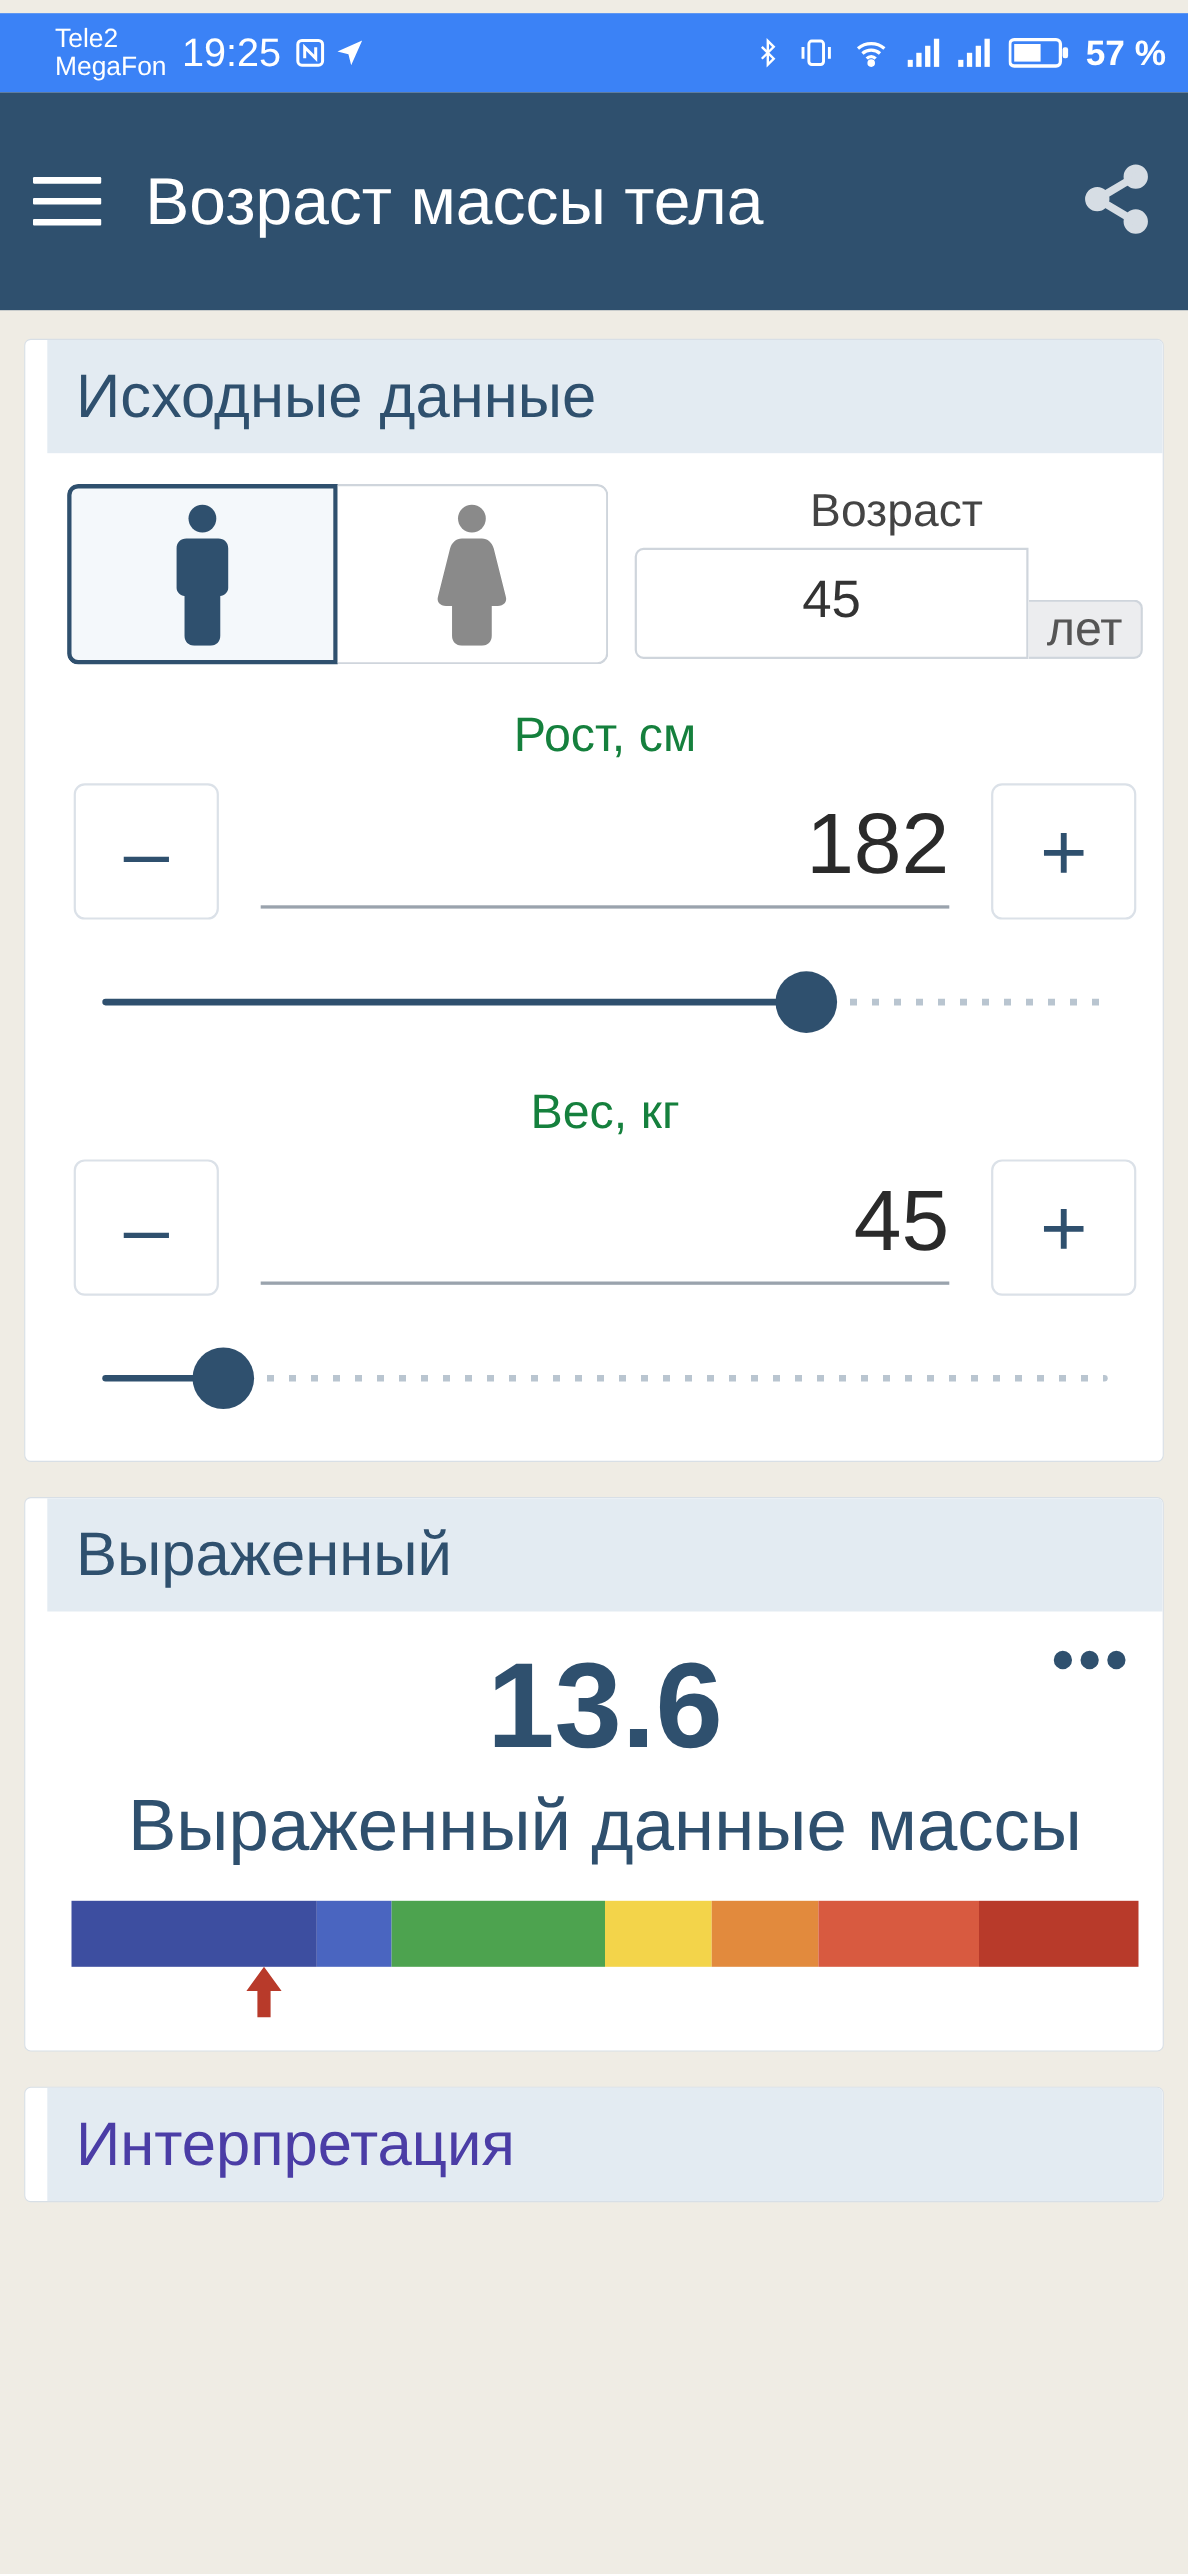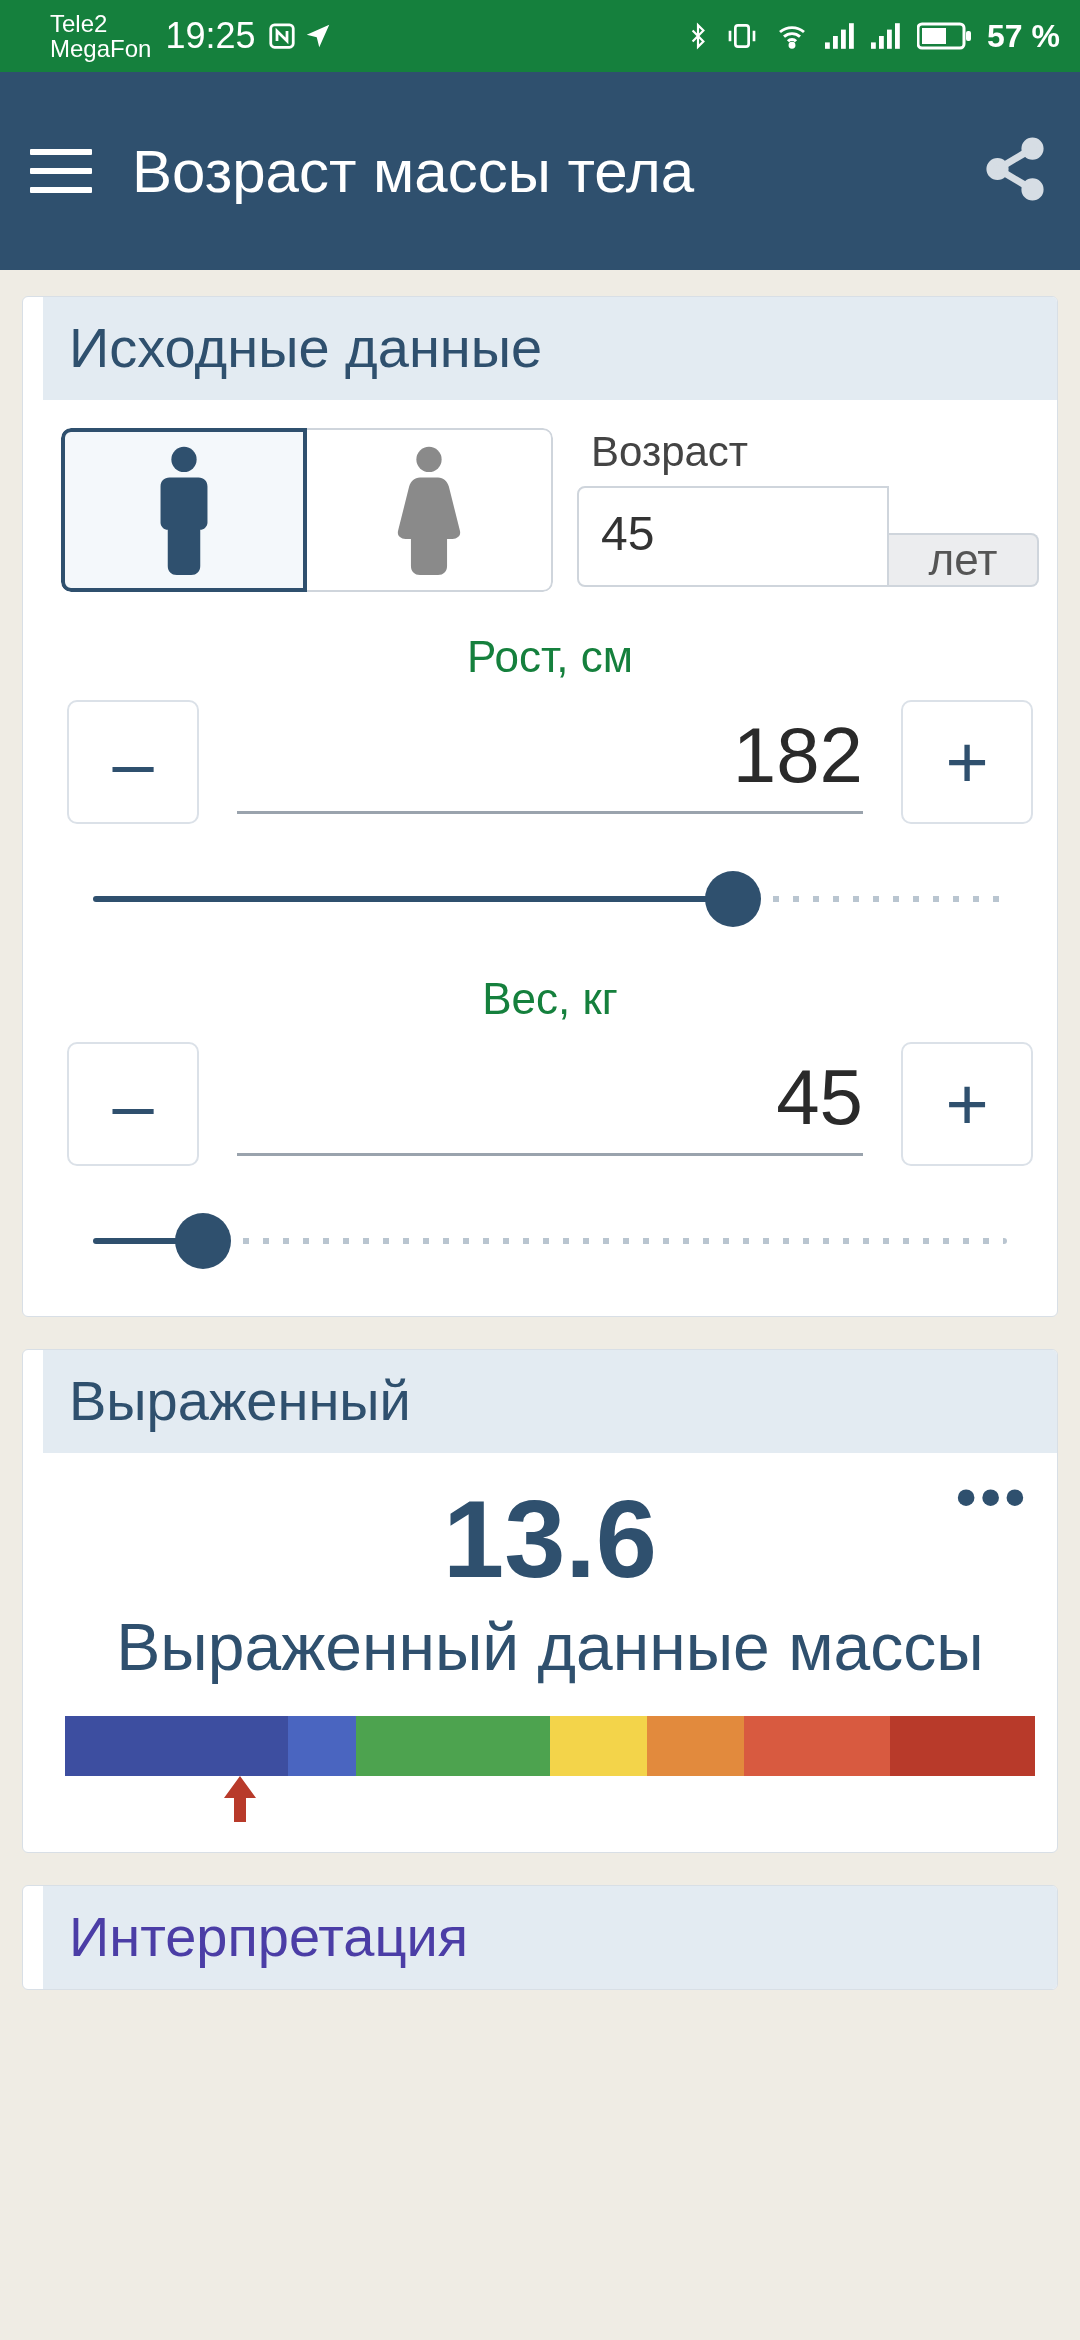--- a/index.html
+++ b/index.html
@@ -5,26 +5,27 @@
   * { box-sizing: border-box; margin: 0; padding: 0; }
   body {
     width: 1080px;
     height: 2340px;
     background: #efece4;
     font-family: -apple-system, Arial, sans-serif;
     overflow: hidden;
   }
   .status-bar {
     height: 72px;
-    background: #15803d;
+    background: #3b82f6;
     color: #fff;
     display: flex;
     align-items: center;
     padding: 0 20px 0 50px;
     font-size: 26px;
+    margin-top: 12px;
   }
   .status-left { display:flex; flex-direction:column; line-height:1.05; font-size:24px; margin-right:14px;}
   .status-time { font-size:36px; font-weight:500; margin-right:12px; }
   .status-icons-left { display:flex; align-items:center; gap:6px;}
   .status-right { margin-left:auto; display:flex; align-items:center; gap:14px; }
   .app-bar {
     height: 198px;
     background: #2f506e;
     display: flex;
     align-items: center;
@@ -70,34 +71,34 @@
     background:#fff;
     display:flex; align-items:center; justify-content:center;
   }
   .gender-btn:first-child { border-radius:10px 0 0 10px; }
   .gender-btn:last-child { border-radius:0 10px 10px 0; border-left:none; }
   .gender-btn.selected {
     border:4px solid #2f506e;
     background:#f4f8fb;
   }
 
-  .age-block { flex:1; }
+  .age-block { flex:1;text-align:center; }
   .age-label { font-size:42px; color:#444; margin-bottom:10px; padding-left:14px; }
   .age-input-row { display:flex; }
   .age-input {
     flex:1;
     border:2px solid #cfd5dc;
     border-radius:8px 0 0 8px;
     padding: 18px 22px;
     font-size:48px;
     color:#333;
     background:#fff;
   }
   .age-unit {
-    width:150px;
+    width:104px;
     border:2px solid #cfd5dc; border-left:none;
     border-radius:0 8px 8px 0;
     background:#ecedef;
     display:flex; align-items:center; justify-content:center;
     font-size:44px; color:#555;margin-top:47px;
   }
 
   .param-block { margin-top: 40px; }
   .param-label { text-align:center; font-size:44px; color:#15803d; margin-bottom:18px; }
   .param-row { display:flex; align-items:center; gap:24px; padding:0 6px; }

